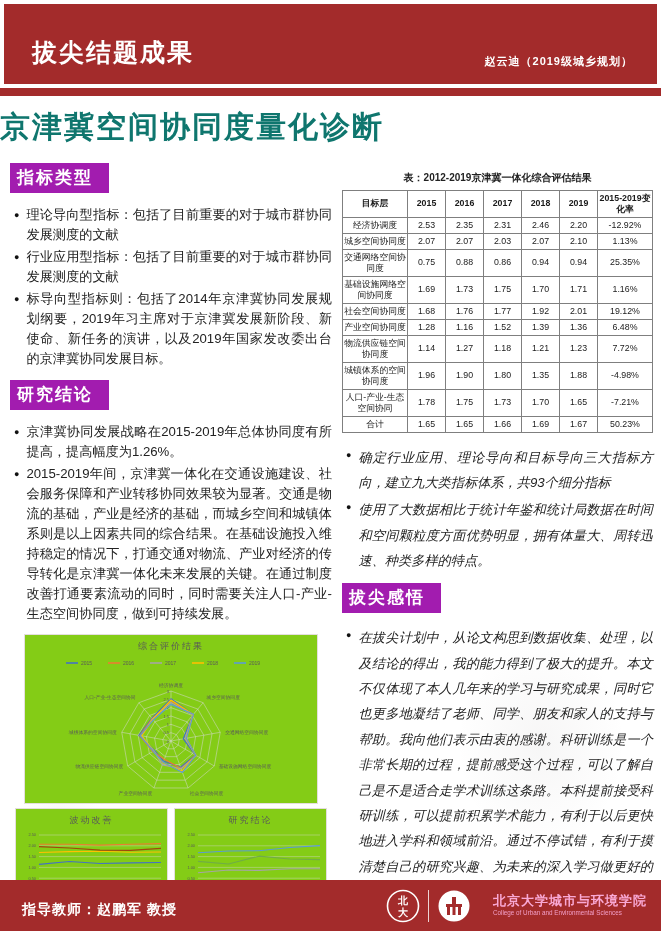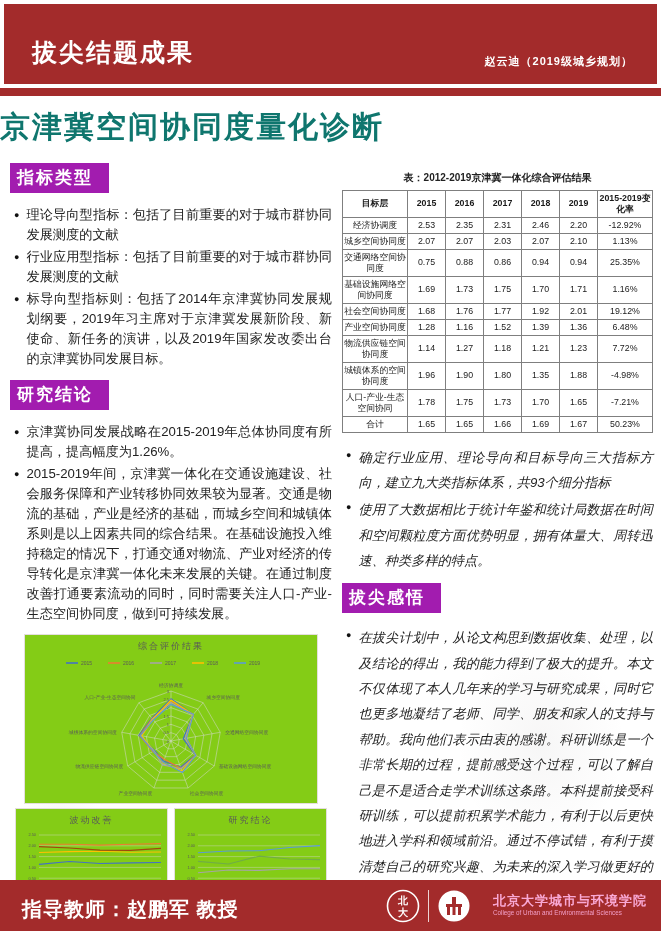--- a/index.html
+++ b/index.html
@@ -37,21 +37,21 @@
   table.eval{border-collapse:collapse;margin:0 auto;width:100%;}
   table.eval th,table.eval td{border:1px solid #7F7F7F;font-size:8.8px;text-align:center;
        vertical-align:middle;padding:2px 1px;color:#1a1a1a;line-height:1.25;}
   table.eval th{font-weight:bold;}
   table.eval td.lbl{width:62px;}
   table.eval td.chg,table.eval th.chg{width:52px;}
   
   .footer-band{position:absolute;left:0;right:0;bottom:3px;height:51px;background:#A32B2B;
                display:flex;align-items:center;justify-content:space-between;
                padding:0 14px 0 22px;box-sizing:border-box;}
-  .advisor{color:#fff;font-size:20px;font-weight:bold;letter-spacing:1px;margin-top:8px;}
+  .advisor{color:#fff;font-size:14px;font-weight:bold;letter-spacing:1px;margin-top:8px;}
   .logos{display:flex;align-items:center;gap:7px;}
   .logo-divider{width:1px;height:32px;background:rgba(255,255,255,.8);}
   .school-text{color:#f9a8d4;line-height:1.1;margin-left:14px;}
   .school-cn{font-size:13px;font-weight:bold;letter-spacing:1px;}
   .school-en{font-size:6.3px;opacity:.92;margin-top:2px;}
   
   .texture{position:absolute;pointer-events:none;opacity:.5;}
   .tex1{right:0;bottom:40px;width:240px;height:300px;
         background:radial-gradient(closest-side,rgba(90,80,80,.10),rgba(0,0,0,0) 70%);}
   .tex2{left:0;bottom:40px;width:120px;height:160px;

